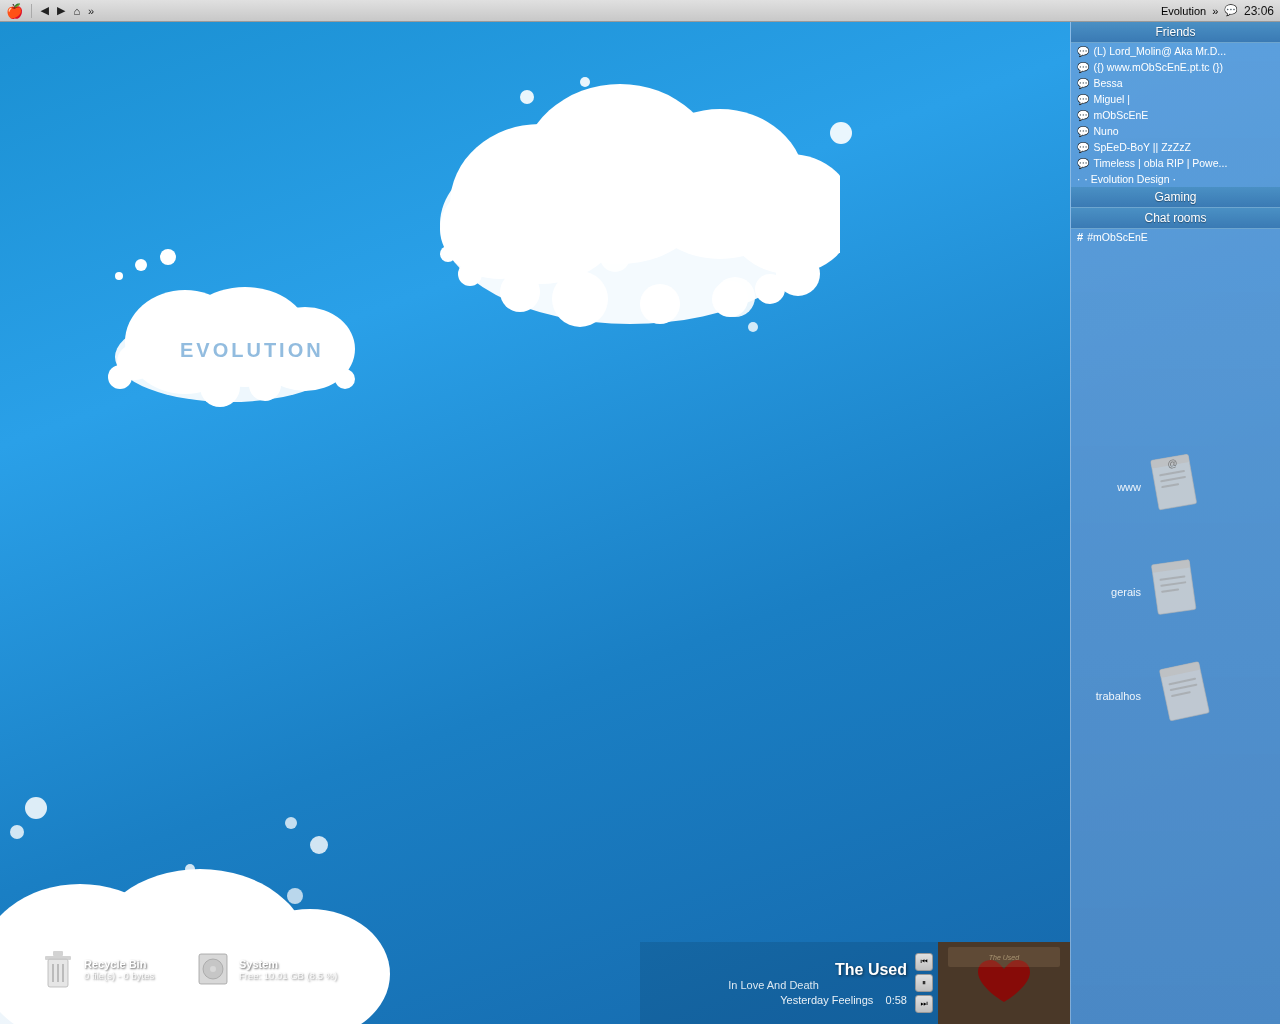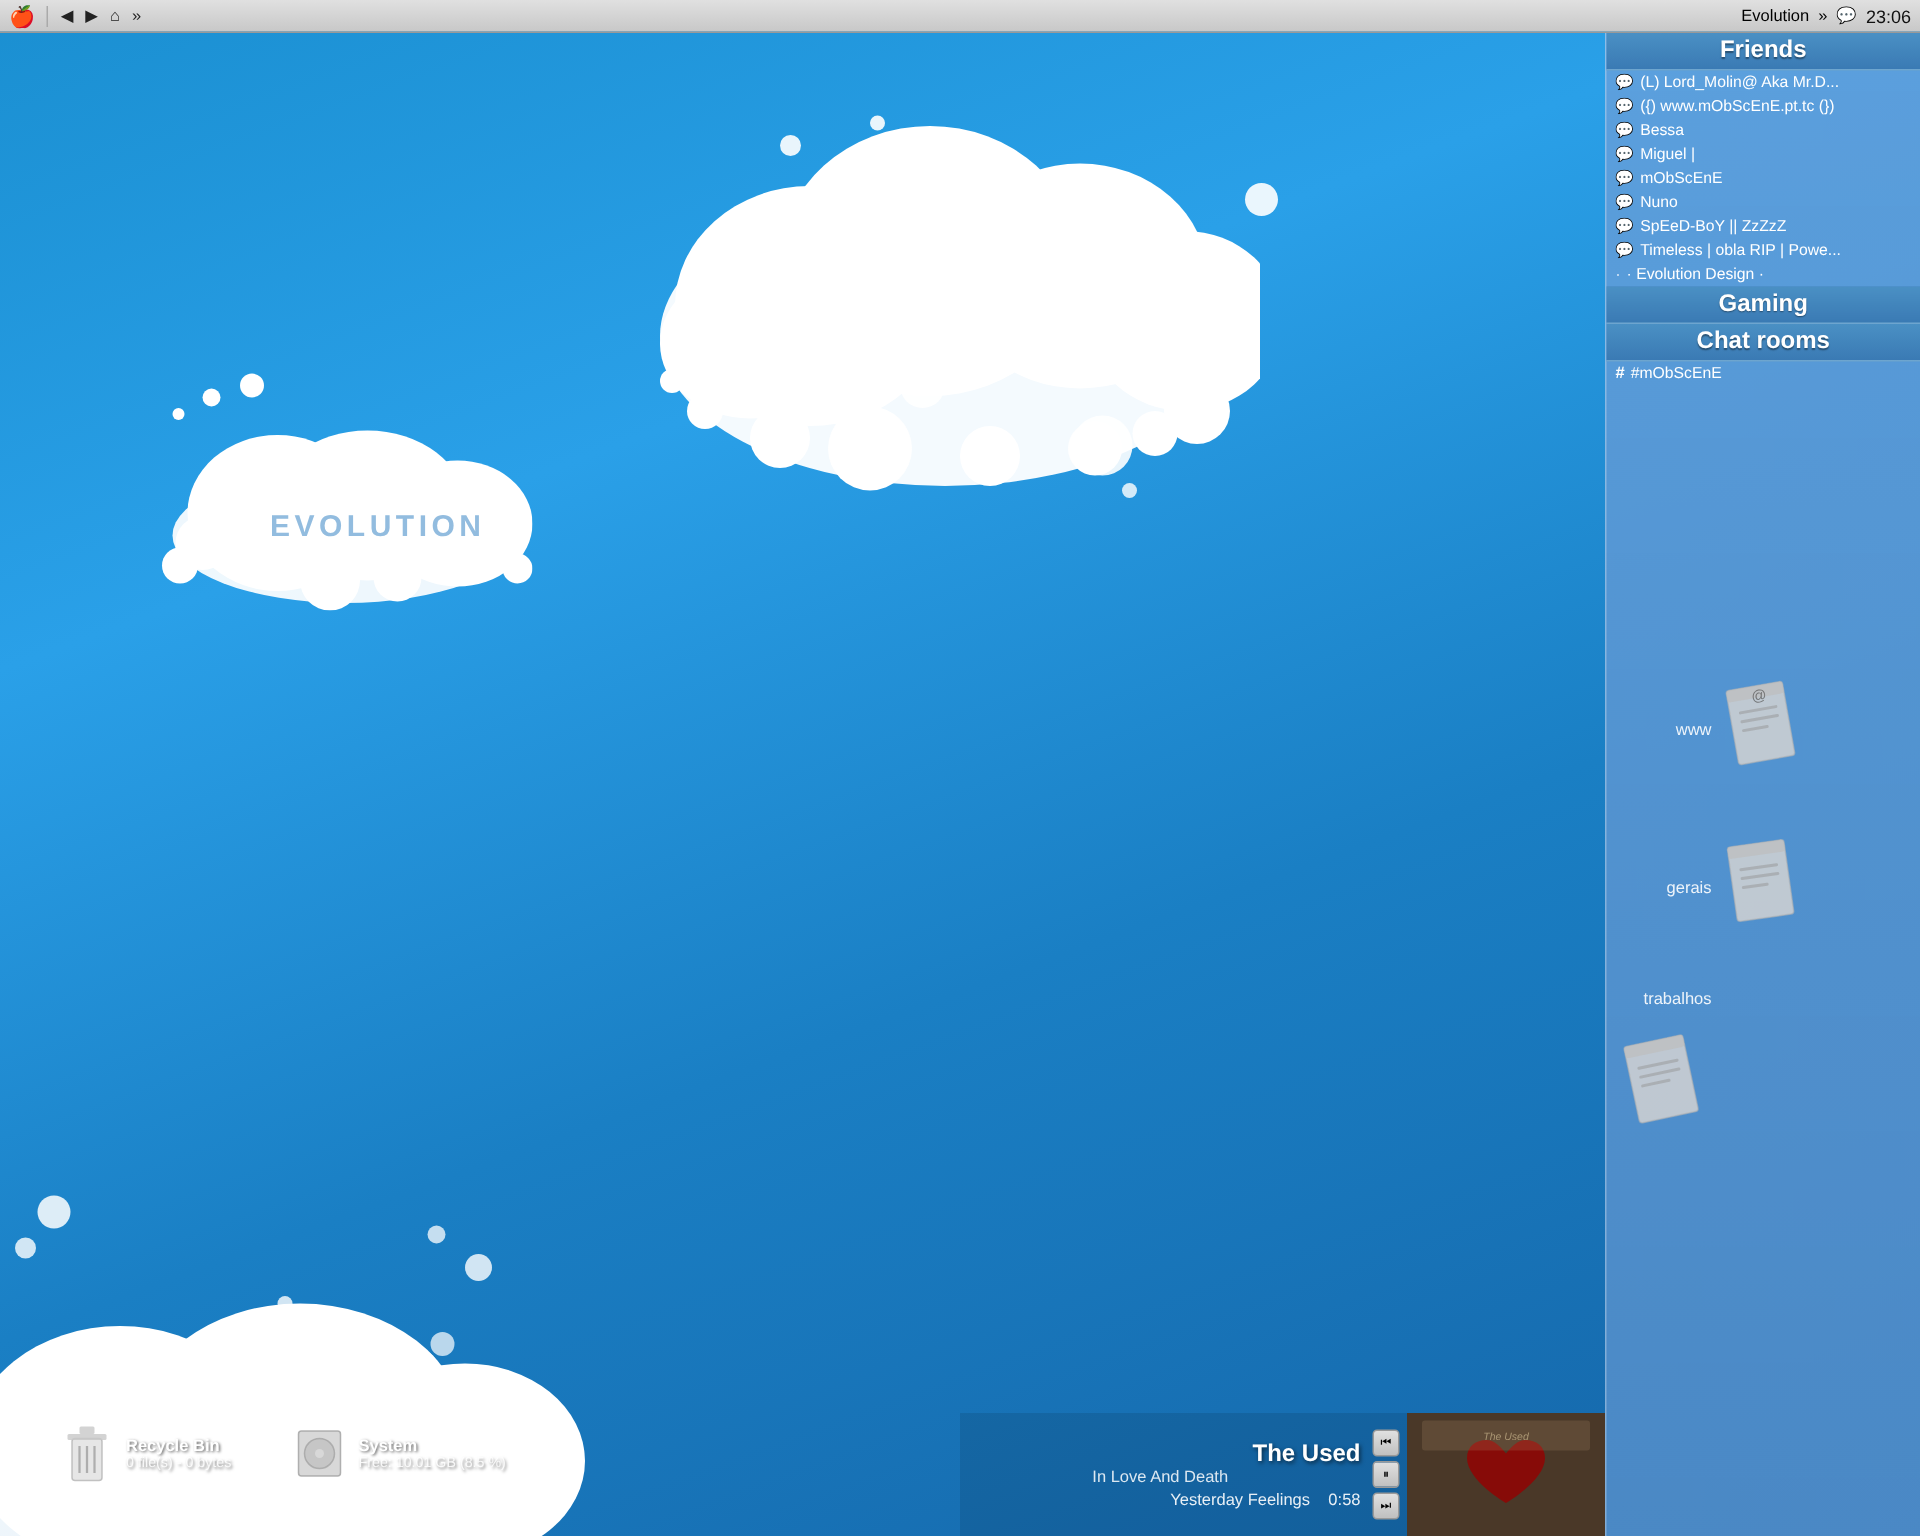--- a/index.html
+++ b/index.html
@@ -37,22 +37,22 @@
       position: absolute;
       top: 22px; right: 0;
       width: 210px;
       bottom: 0;
       background: linear-gradient(to bottom, rgba(100,160,220,0.85) 0%, rgba(80,140,200,0.9) 100%);
       border-left: 1px solid rgba(255,255,255,0.3);
     }
     .sidebar-section-header {
       background: linear-gradient(to bottom, #4a90c4 0%, #3a7ab4 100%);
       color: #fff;
-      font-size: 16px;
-      font-weight: bold;
+      font-size: 12px;
+      font-weight: normal;
       text-align: center;
       padding: 3px 0;
       border-bottom: 1px solid rgba(255,255,255,0.2);
       text-shadow: 0 1px 1px rgba(0,0,0,0.4);
     }
     .friend-item {
       display: flex;
       align-items: center;
       gap: 4px;
       padding: 2px 6px;
@@ -400,21 +400,21 @@
           <rect x="8" y="5" width="38" height="50" rx="2" fill="rgba(210,210,210,0.85)" stroke="rgba(180,180,180,0.6)" stroke-width="1"></rect>
           <rect x="8" y="5" width="38" height="8" rx="2" fill="rgba(190,190,190,0.7)"></rect>
           <rect x="14" y="20" width="26" height="2" rx="1" fill="rgba(150,150,150,0.5)"></rect>
           <rect x="14" y="26" width="26" height="2" rx="1" fill="rgba(150,150,150,0.5)"></rect>
           <rect x="14" y="32" width="18" height="2" rx="1" fill="rgba(150,150,150,0.5)"></rect>
         </g>
       </svg>
     </div>
   </div>
 
-  <div style="position:absolute;top:638px;left:5px;display:flex;align-items:center;gap:16px;cursor:pointer;flex-direction:column;">
+  <div style="position:absolute;top:638px;left:5px;display:flex;align-items:center;gap:16px;cursor:pointer;">
     <span style="color:rgba(255,255,255,0.9);font-size:11px;text-align:right;width:65px;">trabalhos</span>
     <div>
       <svg width="58" height="68" viewBox="0 0 58 68" xmlns="http://www.w3.org/2000/svg">
         <g transform="rotate(-12, 29, 34)">
           <rect x="8" y="5" width="40" height="52" rx="2" fill="rgba(210,210,210,0.85)" stroke="rgba(180,180,180,0.6)" stroke-width="1"></rect>
           <rect x="8" y="5" width="40" height="8" rx="2" fill="rgba(190,190,190,0.7)"></rect>
           <rect x="14" y="20" width="28" height="2" rx="1" fill="rgba(150,150,150,0.5)"></rect>
           <rect x="14" y="26" width="28" height="2" rx="1" fill="rgba(150,150,150,0.5)"></rect>
           <rect x="14" y="32" width="20" height="2" rx="1" fill="rgba(150,150,150,0.5)"></rect>
         </g>

